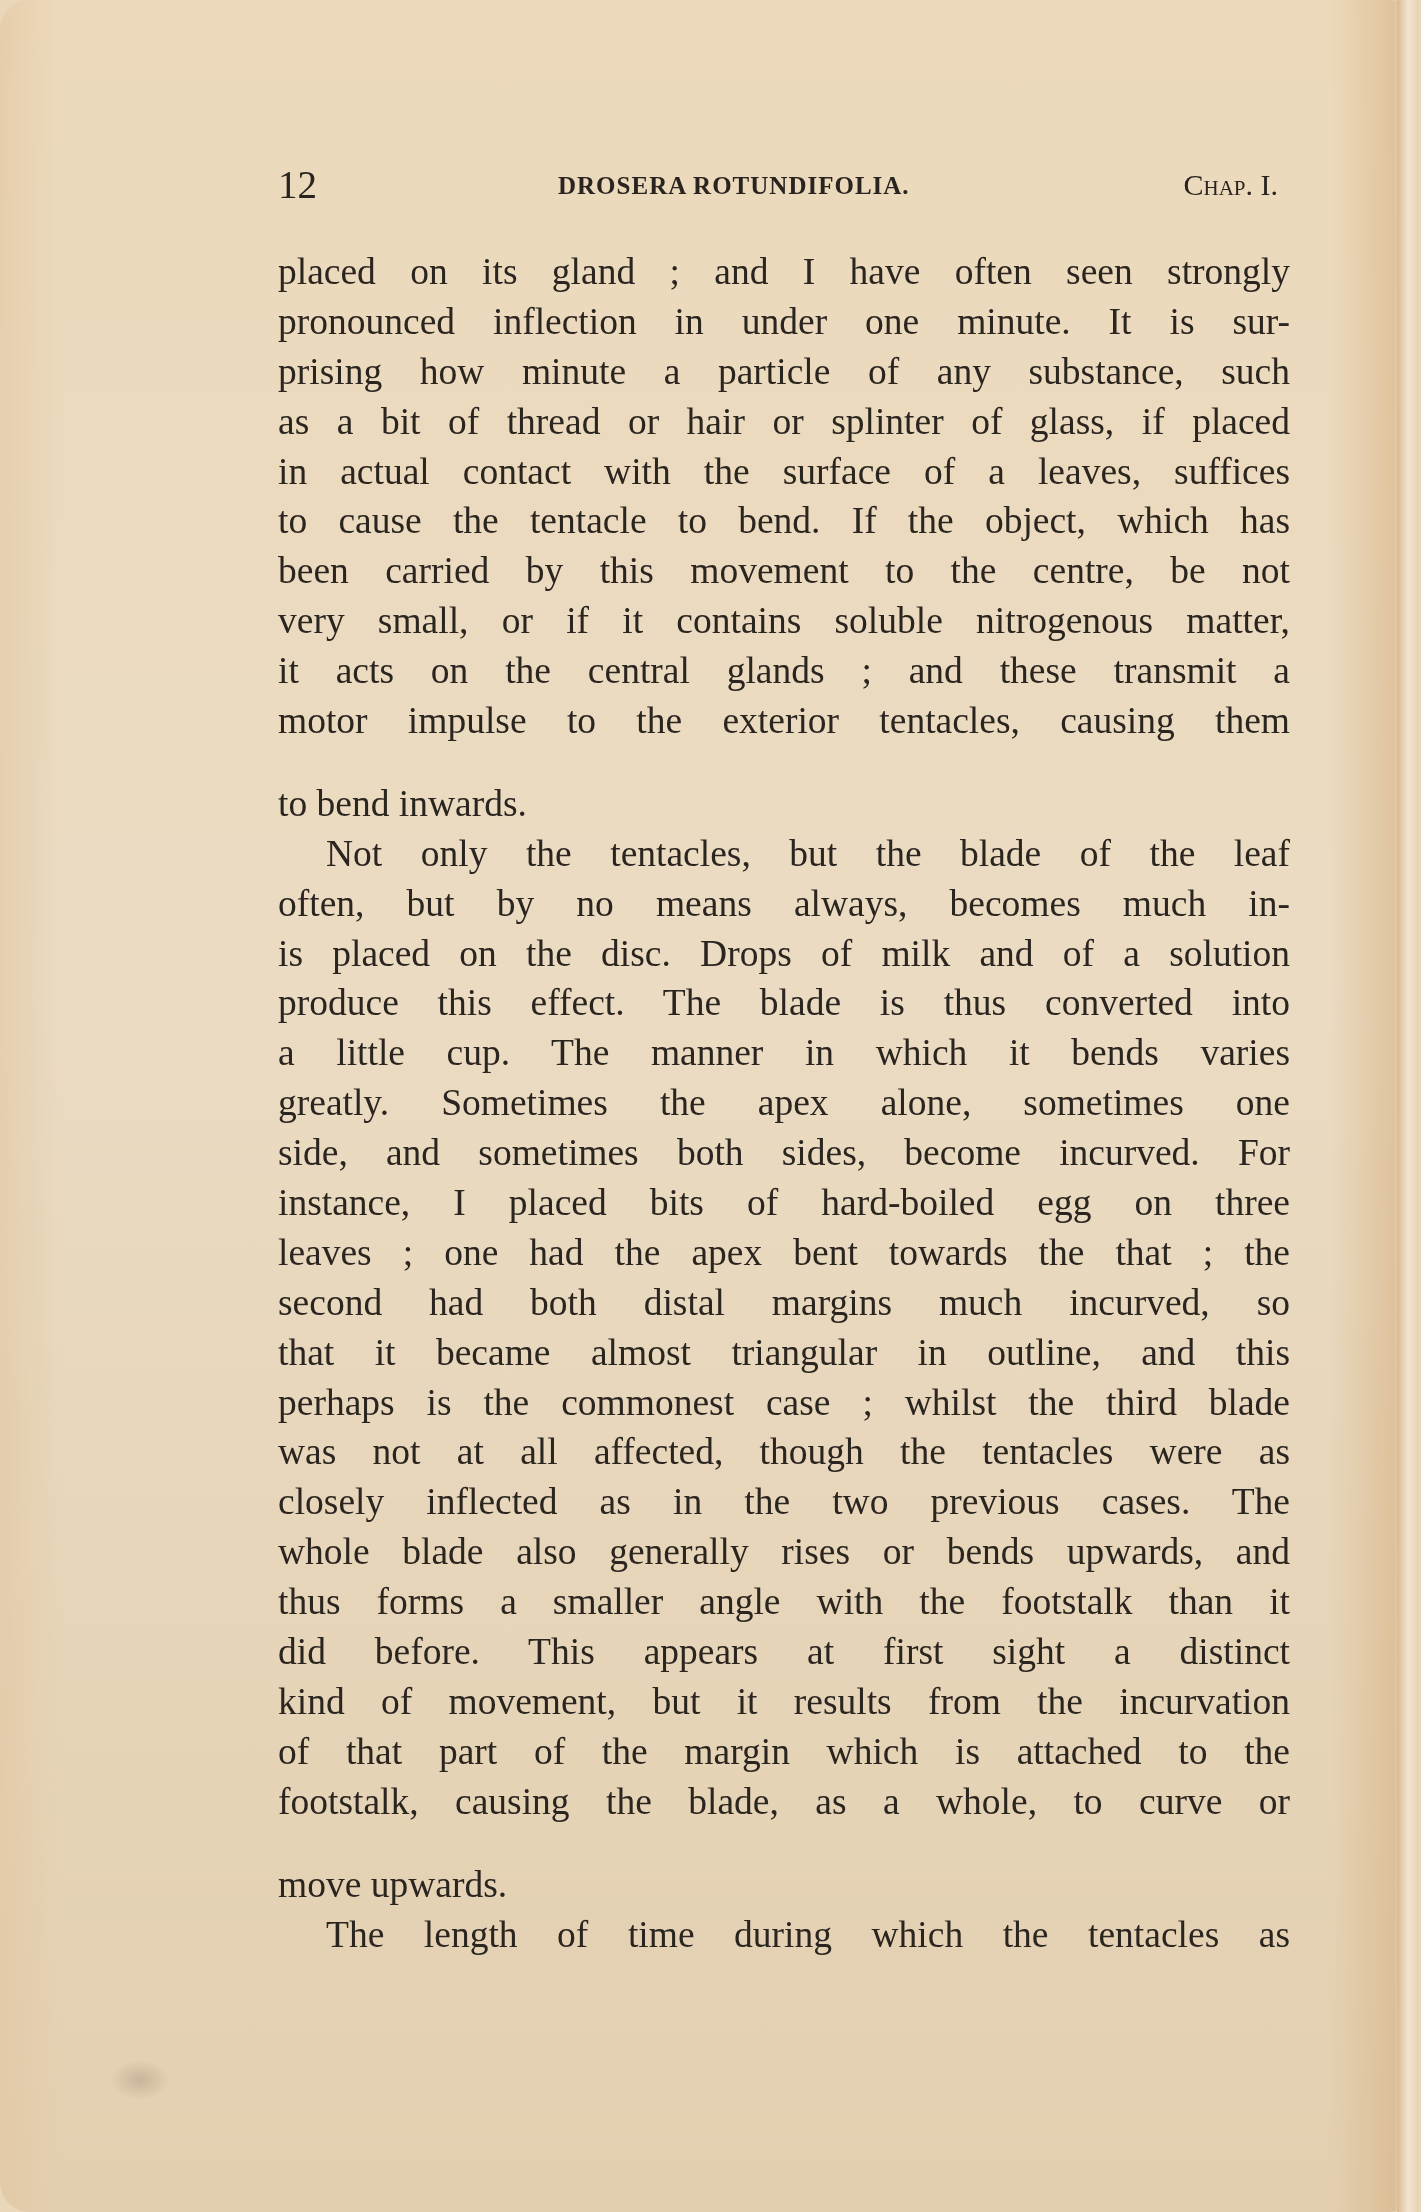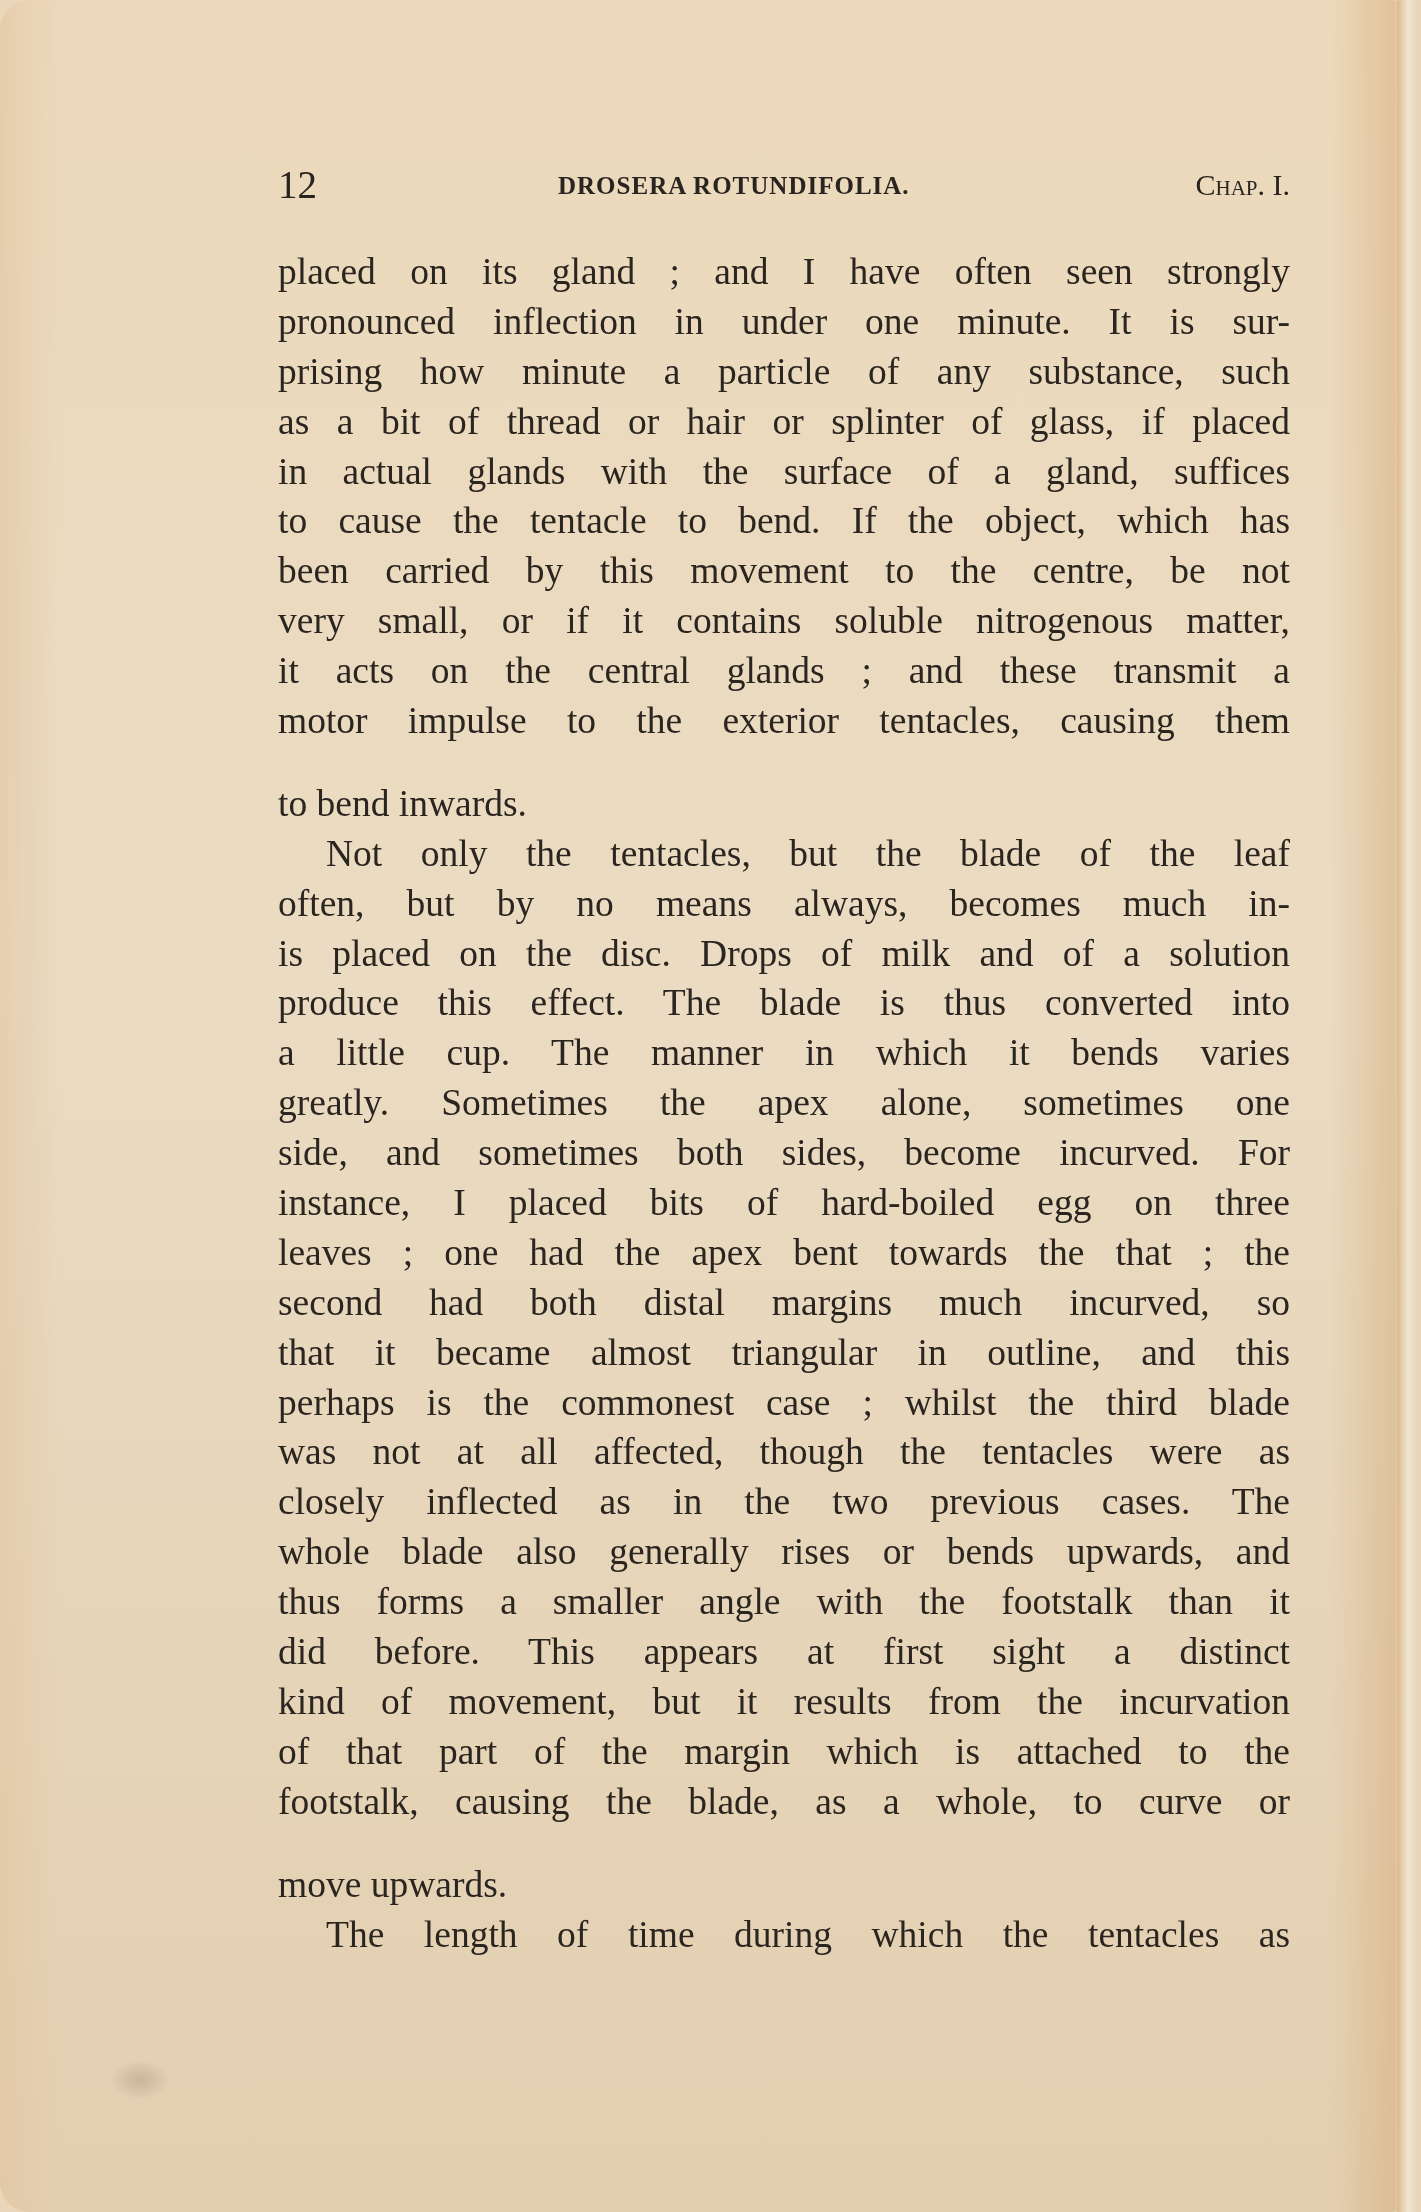--- a/index.html
+++ b/index.html
@@ -57,21 +57,21 @@
     position: absolute;
     left: 280px;
     top: 12px;
     font-size: 25px;
     font-weight: bold;
     letter-spacing: 1px;
     font-family: "Liberation Serif", serif;
   }
   .chapter-ref {
     position: absolute;
-    right: 0;
+    right: 12px;
     top: 8px;
     font-size: 30px;
     font-variant: small-caps;
     font-family: "Liberation Serif", serif;
   }
   .text-block {
     position: absolute;
     left: 278px;
     top: 247px;
     width: 1012px;
@@ -107,21 +107,21 @@
     <span class="running-title">DROSERA ROTUNDIFOLIA.</span>
     <span class="chapter-ref">Chap. I.</span>
   </div>
 
   <div class="text-block" id="text-block">
       <div>
         <span class="line">placed on its gland ; and I have often seen strongly</span>
         <span class="line">pronounced inflection in under one minute.  It is sur-</span>
         <span class="line">prising how minute a particle of any substance, such</span>
         <span class="line">as a bit of thread or hair or splinter of glass, if placed</span>
-        <span class="line">in actual glands with the surface of a gland, suffices</span>
+        <span class="line">in actual contact with the surface of a leaves, suffices</span>
         <span class="line">to cause the tentacle to bend.  If the object, which has</span>
         <span class="line">been carried by this movement to the centre, be not</span>
         <span class="line">very small, or if it contains soluble nitrogenous matter,</span>
         <span class="line">it acts on the central glands ; and these transmit a</span>
         <span class="line">motor impulse to the exterior tentacles, causing them</span>
         <span class="line last">to bend inwards.</span>
       </div>
       <div>
         <span class="line indent">Not only the tentacles, but the blade of the leaf</span>
         <span class="line">often, but by no means always, becomes much in-</span>

